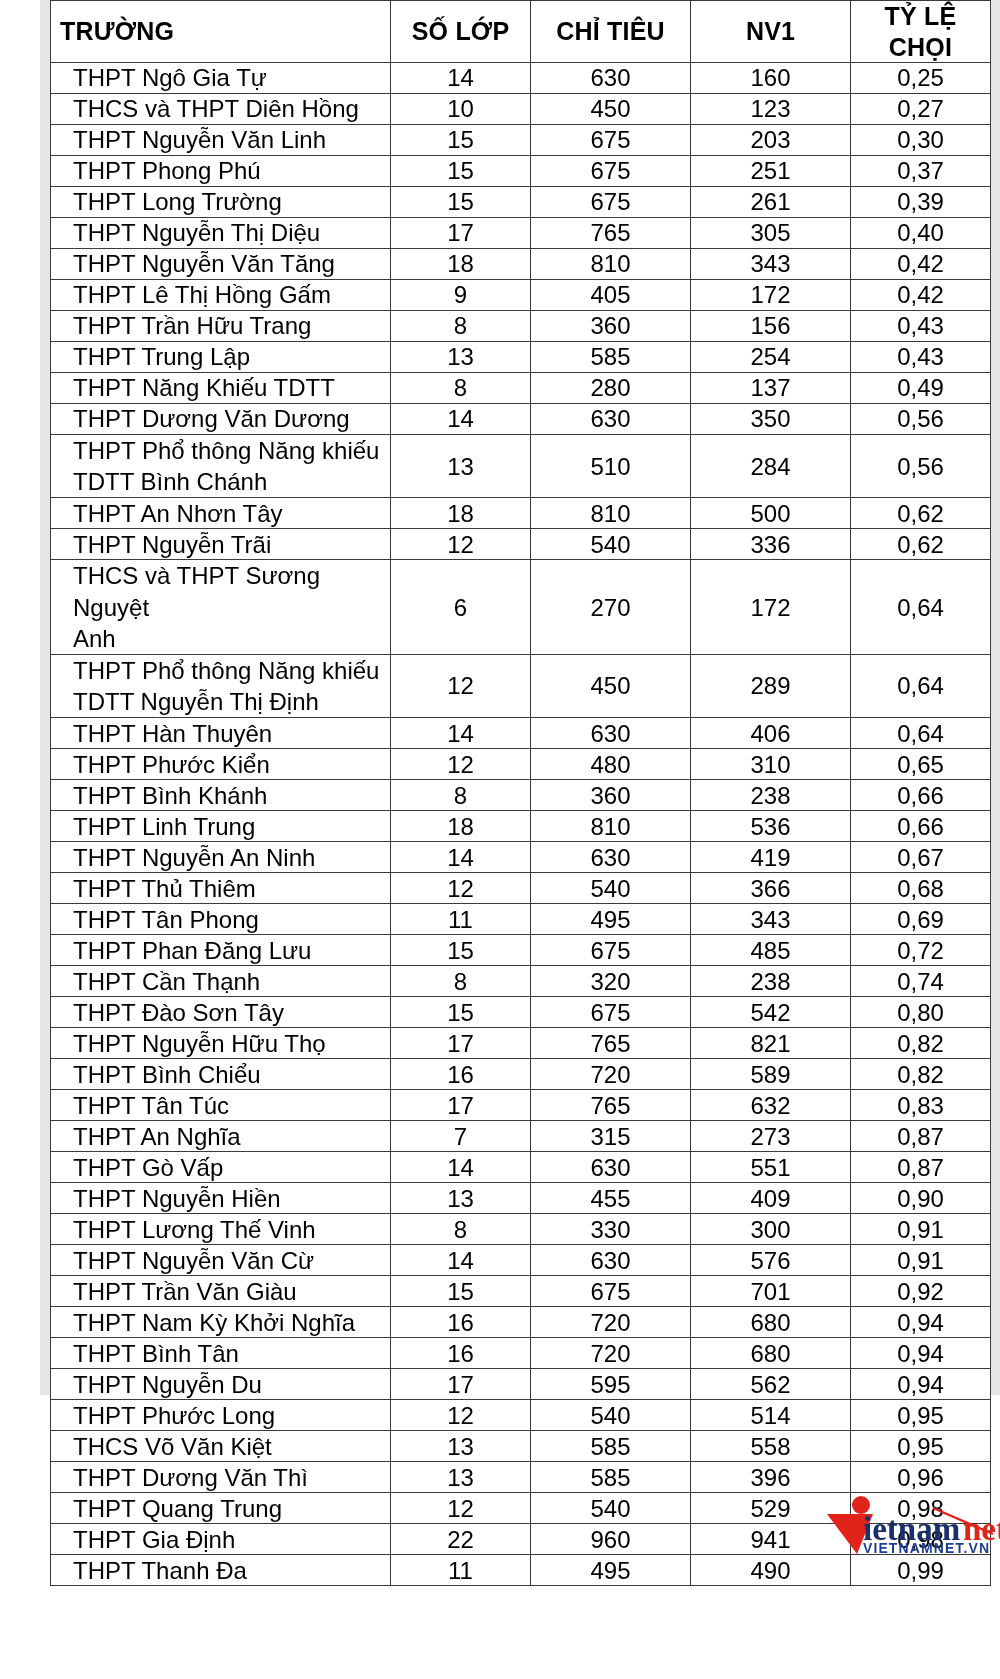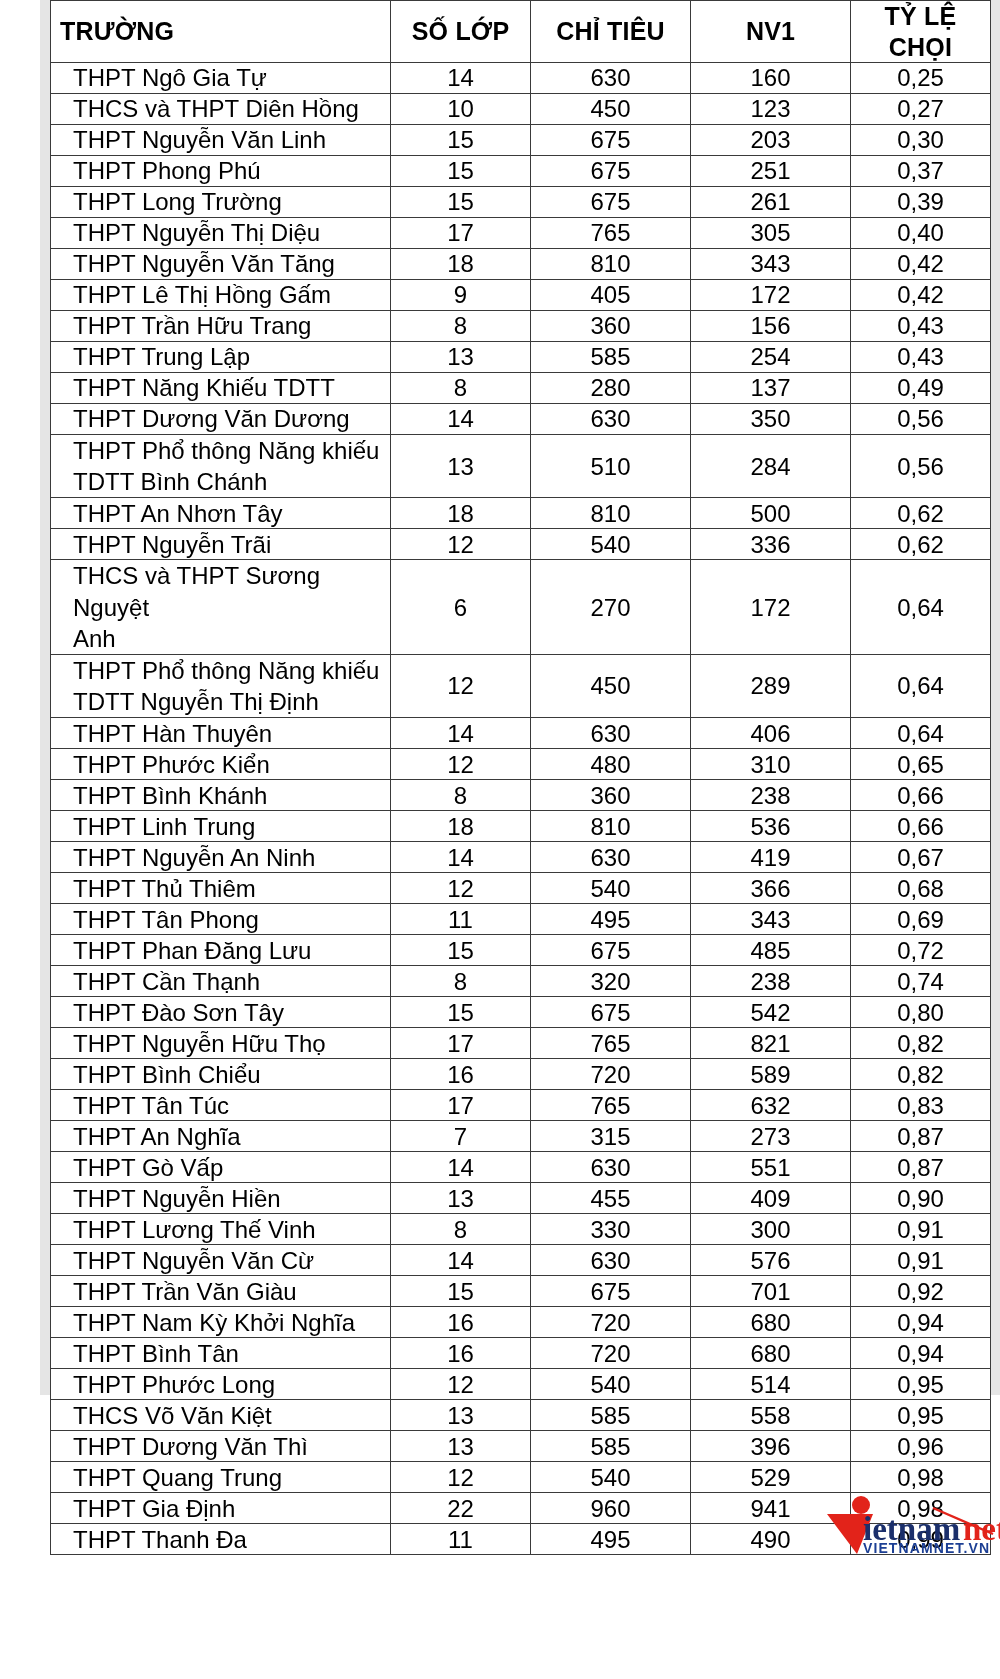--- a/index.html
+++ b/index.html
@@ -378,20 +378,27 @@
           <td class="num">0,94</td>
         </tr>
         <tr>
           <td class="school">THPT Bình Tân</td>
           <td class="num">16</td>
           <td class="num">720</td>
           <td class="num">680</td>
           <td class="num">0,94</td>
         </tr>
         <tr>
+          <td class="school">THPT Nguyễn Du</td>
+          <td class="num">17</td>
+          <td class="num">595</td>
+          <td class="num">562</td>
+          <td class="num">0,94</td>
+        </tr>
+        <tr>
           <td class="school">THPT Phước Long</td>
           <td class="num">12</td>
           <td class="num">540</td>
           <td class="num">514</td>
           <td class="num">0,95</td>
         </tr>
         <tr>
           <td class="school">THCS Võ Văn Kiệt</td>
           <td class="num">13</td>
           <td class="num">585</td>

